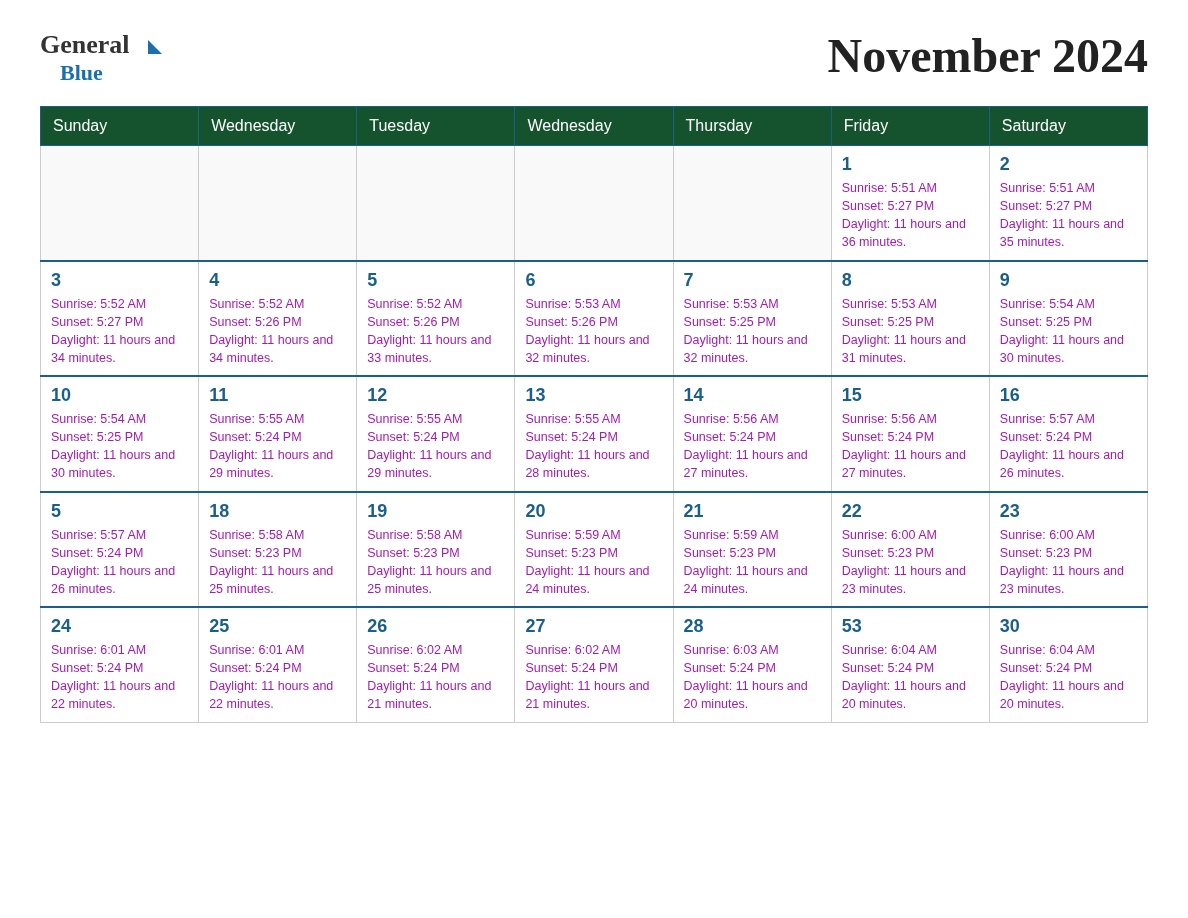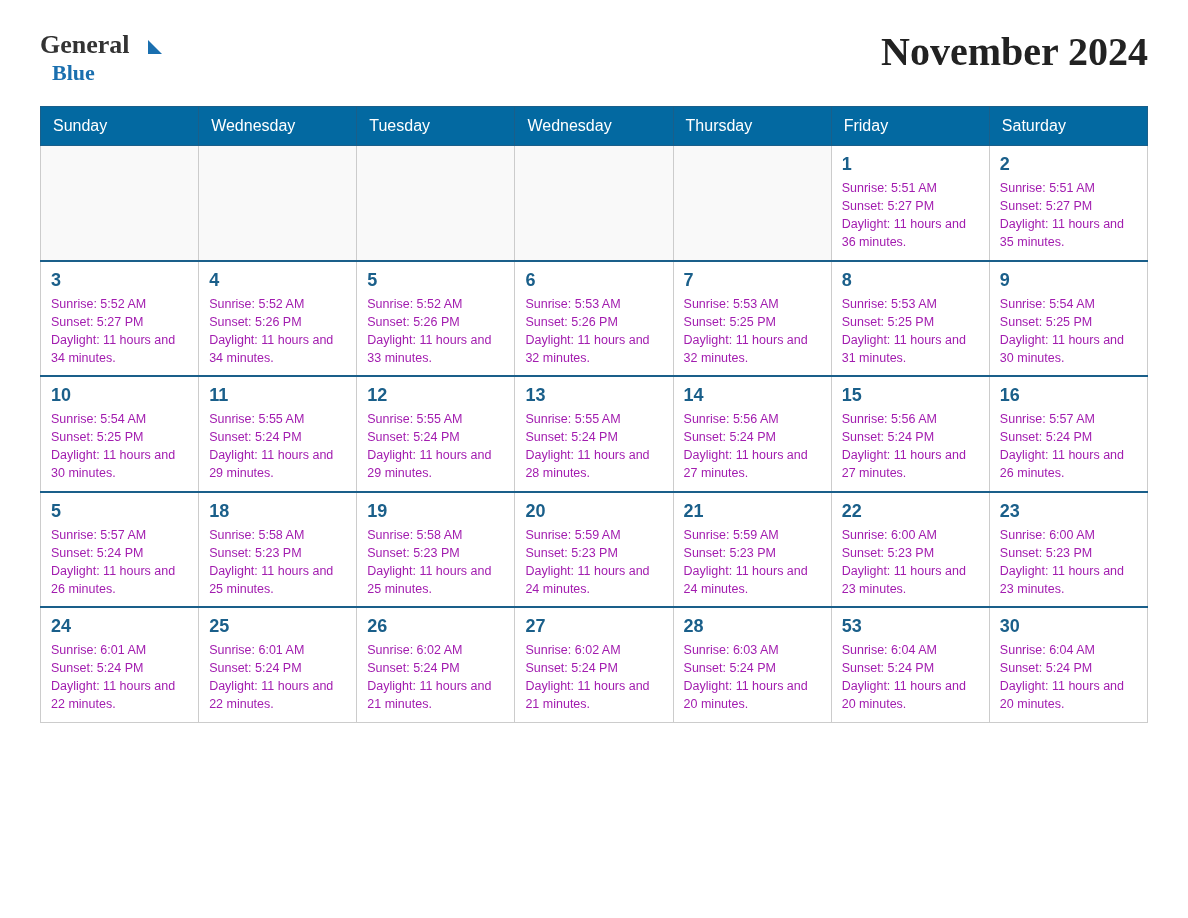--- a/index.html
+++ b/index.html
@@ -38,44 +38,44 @@
       border-top: 14px solid transparent;
       border-bottom: 0px solid transparent;
       margin-left: 2px;
       margin-top: 4px;
     }
     .logo-line2 {
       font-size: 22px;
       color: #1a6faf;
       font-family: Georgia, serif;
       font-weight: bold;
-      margin-left: 10px;
+      margin-left: 18px;
     }
     .title-block {
       text-align: right;
     }
     .main-title {
-      font-size: 40px;
+      font-size: 48px;
       font-weight: bold;
       color: #222;
       font-family: Georgia, serif;
       line-height: 1.1;
     }
     .subtitle {
       font-size: 22px;
       color: #555;
       margin-top: 6px;
     }
     .calendar-table {
       width: 100%;
       border-collapse: collapse;
       margin-top: 10px;
     }
     .calendar-table thead tr th {
-      background-color: #0369a1;
+      background-color: #14532d;
       color: #fff;
       padding: 10px 12px;
       font-size: 16px;
       font-weight: normal;
       text-align: left;
       border: 1px solid #1a5f8a;
     }
     .calendar-table tbody tr td {
       border: 1px solid #ccc;
       vertical-align: top;

